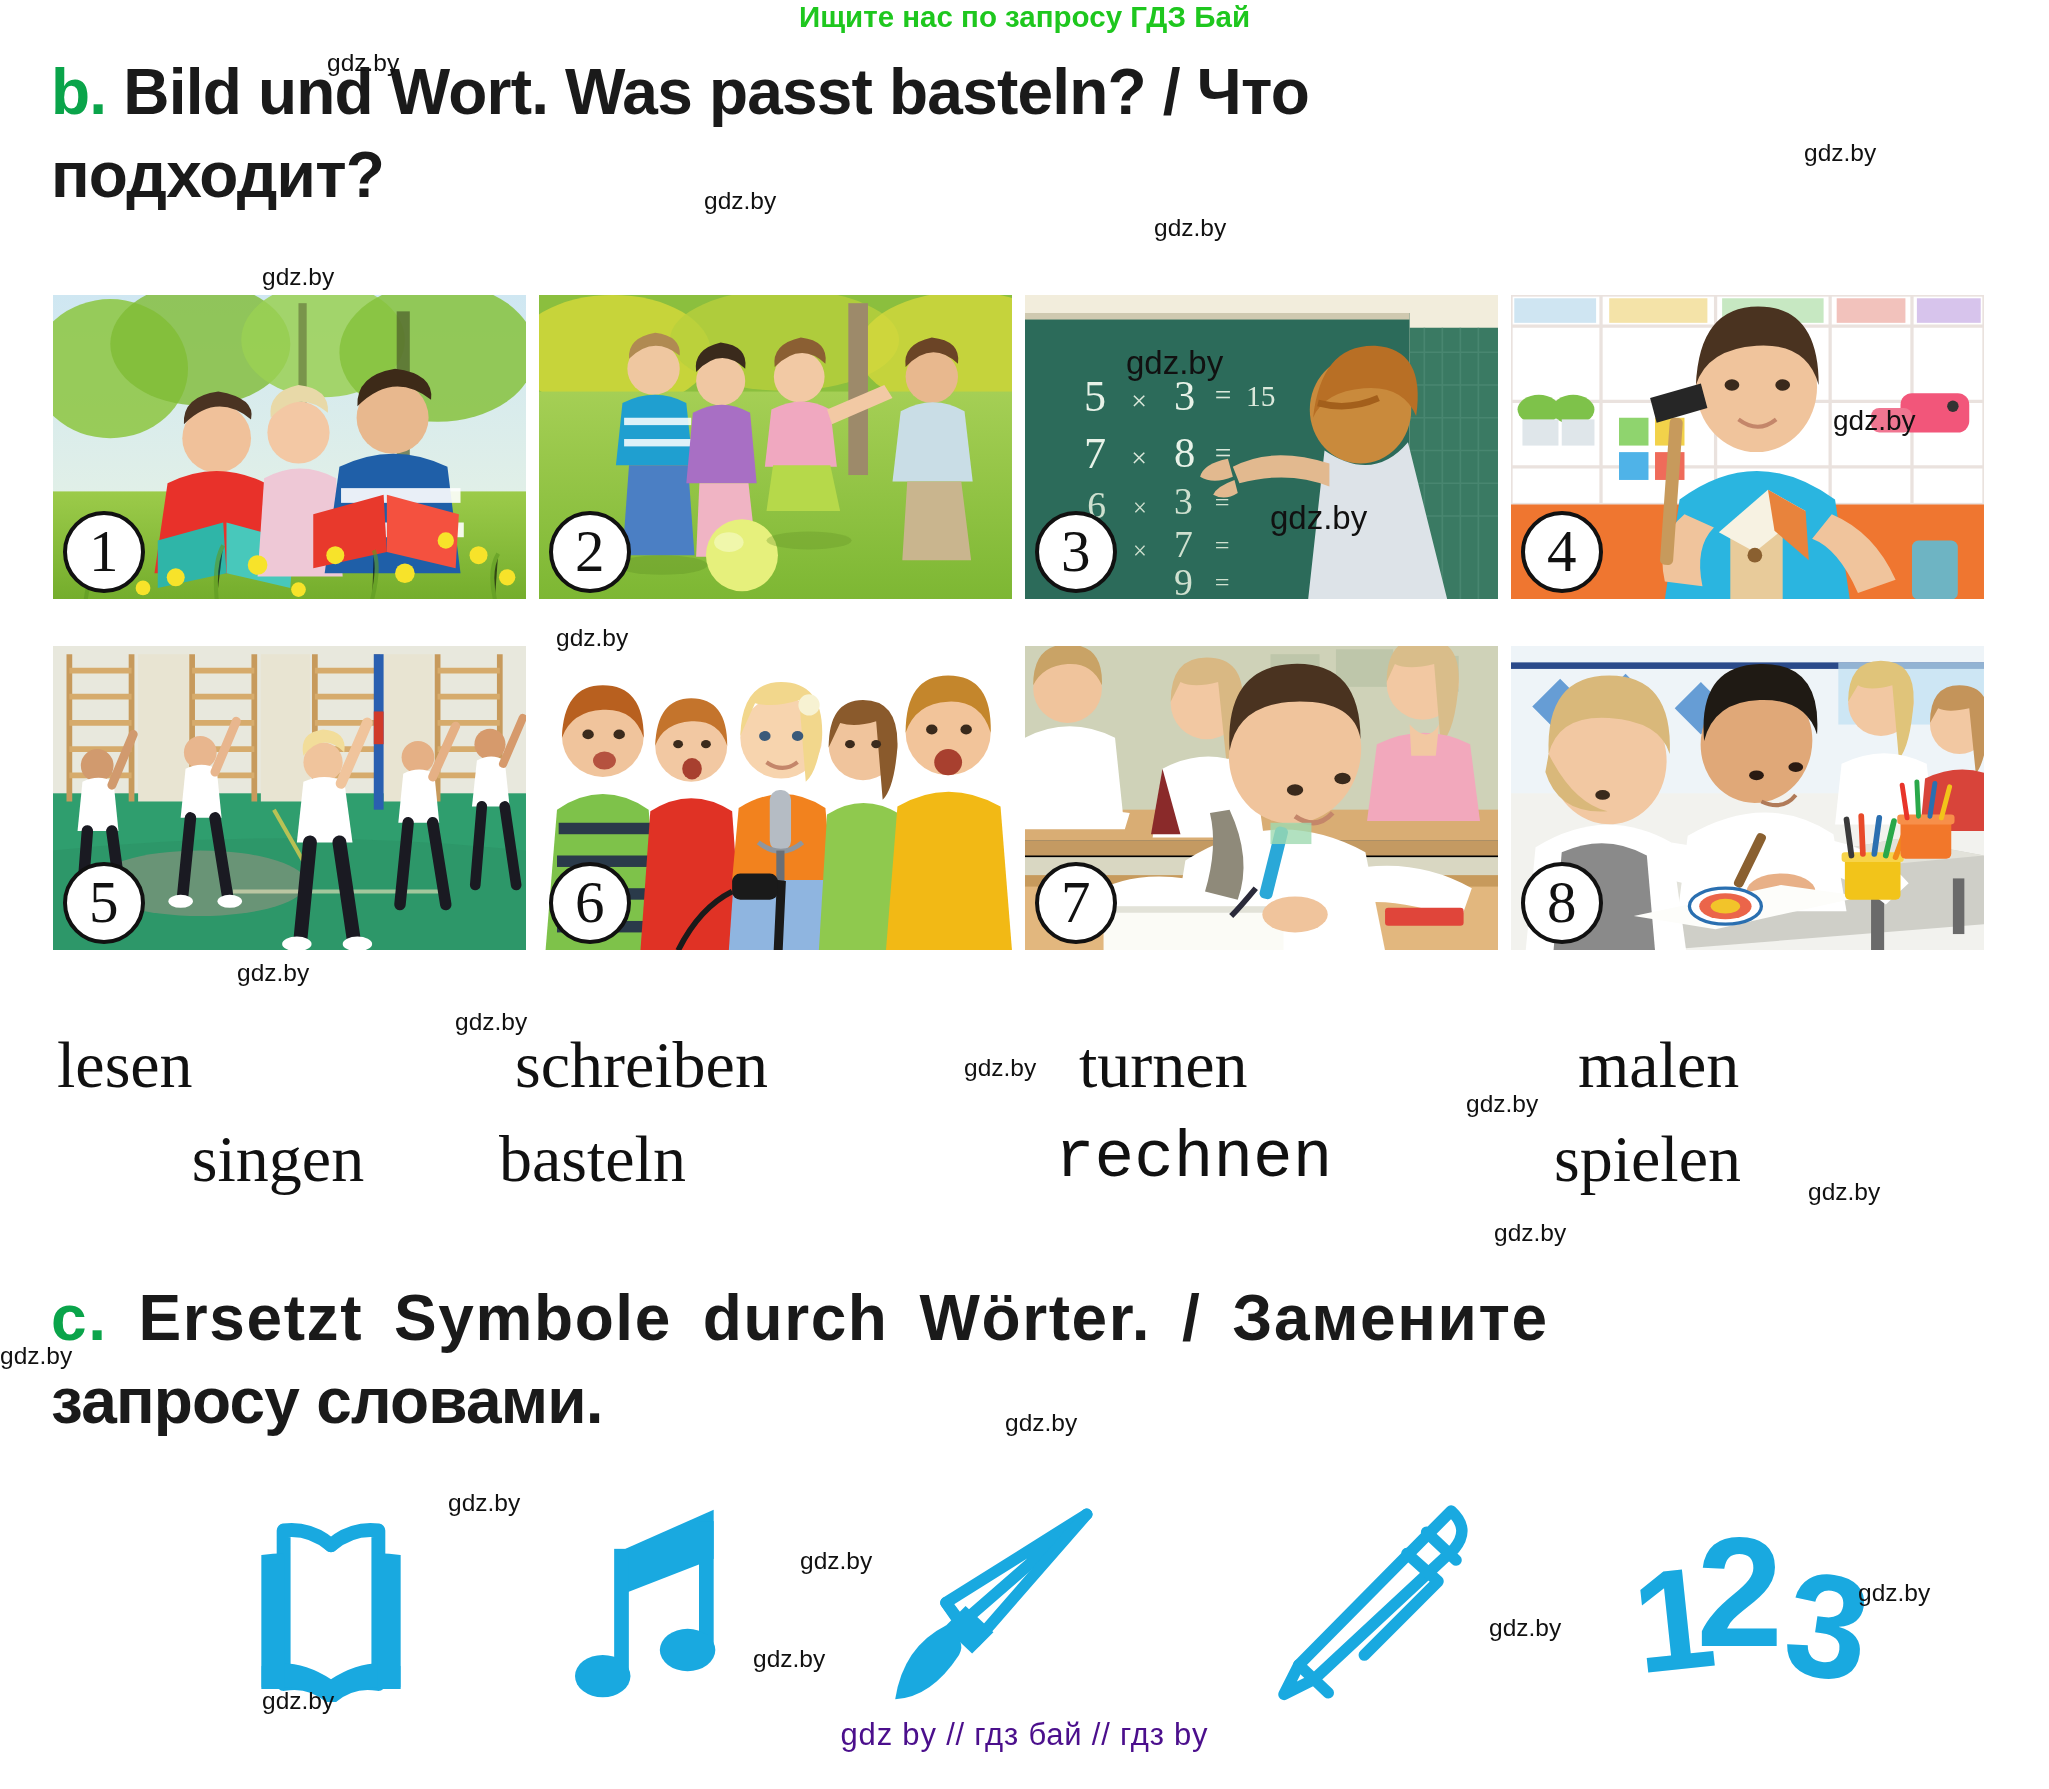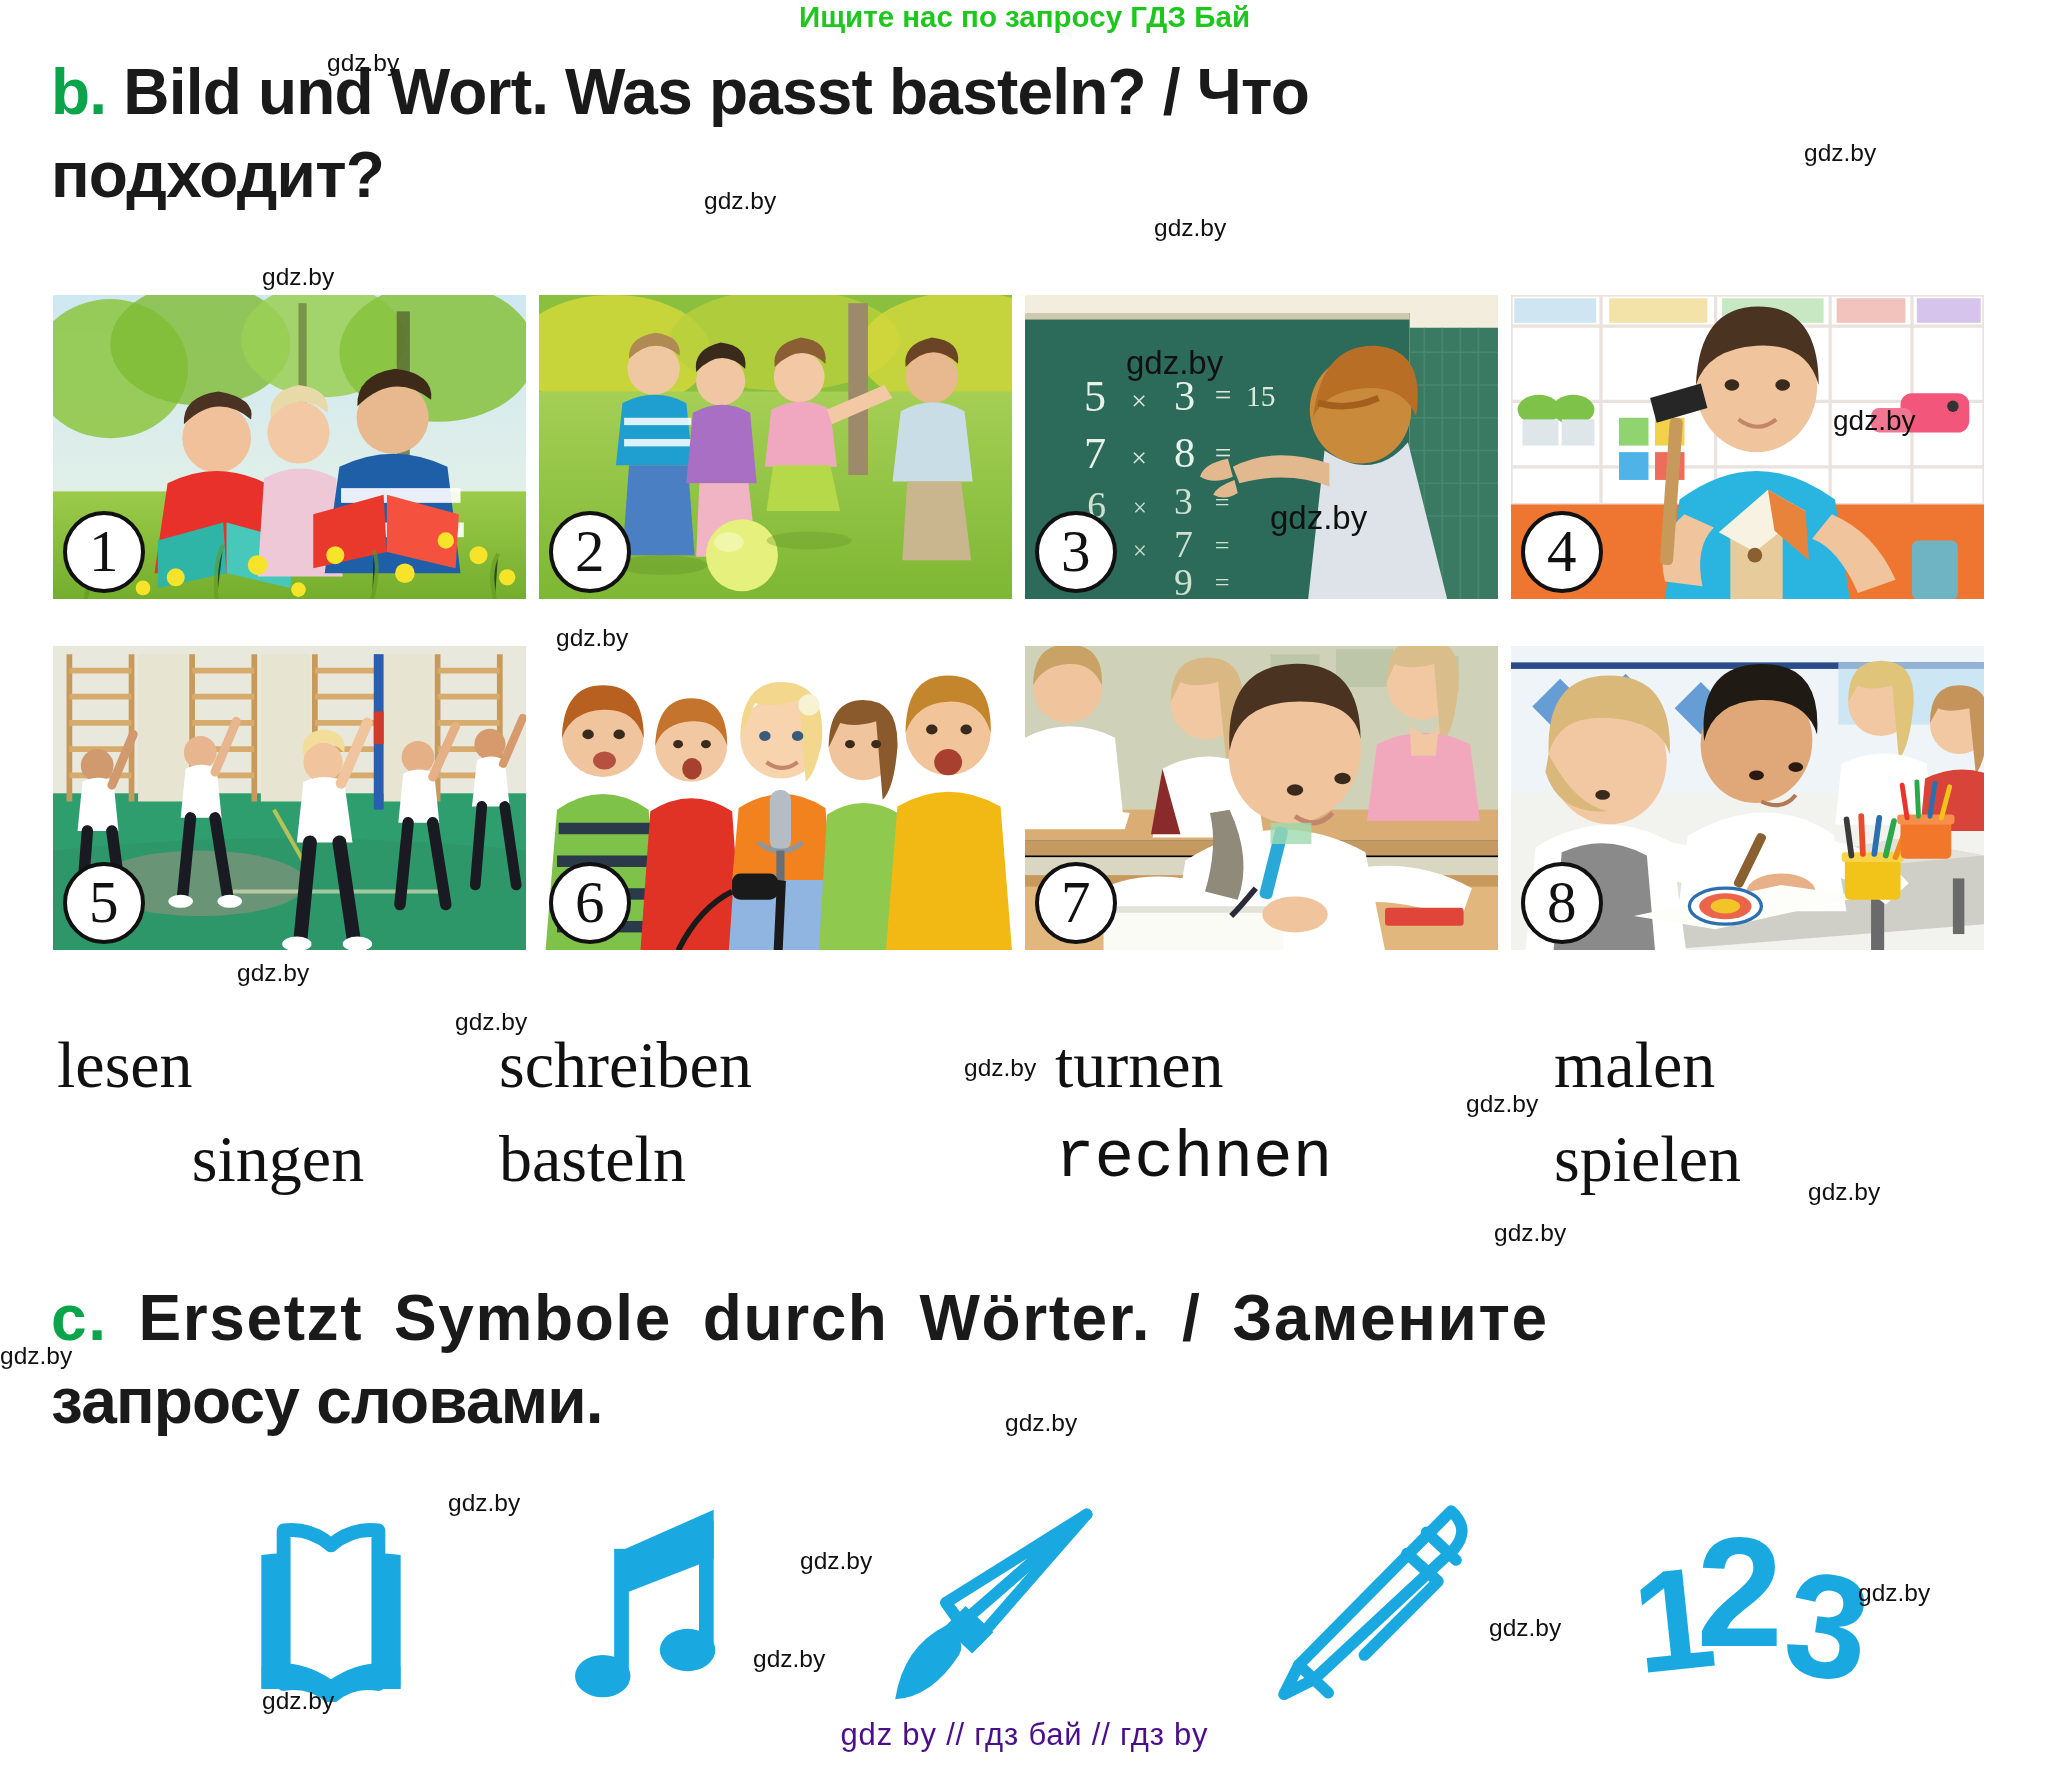--- a/index.html
+++ b/index.html
@@ -81,22 +81,22 @@
     font-family: "Liberation Serif", serif;
     font-size: 66px;
     color: #111;
   }
   #words-row1 { top: 1027px; }
   #words-row2 { top: 1121px; }
   .words .wrow { display: flex; }
   .words .w { display: block; }
   
   #words-row1 .w:nth-child(1) { margin-left: 0px; width: 442px; }
-  #words-row1 .w:nth-child(2) { margin-left: 0px; width: 556px; }
-  #words-row1 .w:nth-child(3) { margin-left: 0px; width: 499px; }
+  #words-row1 .w:nth-child(2) { margin-left: 16px; width: 556px; }
+  #words-row1 .w:nth-child(3) { margin-left: 8px; width: 499px; }
   #words-row1 .w:nth-child(4) { margin-left: 0px; width: 368px; }
   #words-row2 .w:nth-child(1) { margin-left: 0px; width: 442px; text-align: center; }
   #words-row2 .w:nth-child(2) { margin-left: 0px; width: 556px; }
   #words-row2 .w:nth-child(3) { margin-left: 0px; width: 499px; font-family: Liberation Mono, monospace; }
   #words-row2 .w:nth-child(4) { margin-left: 0px; width: 368px; }
 
   
   .symbols {
     position: absolute;
     top: 1485px;

